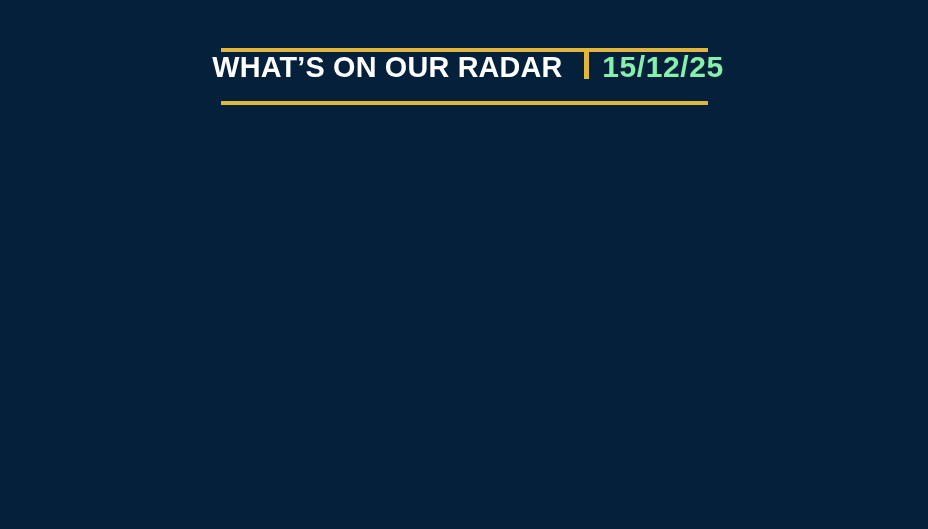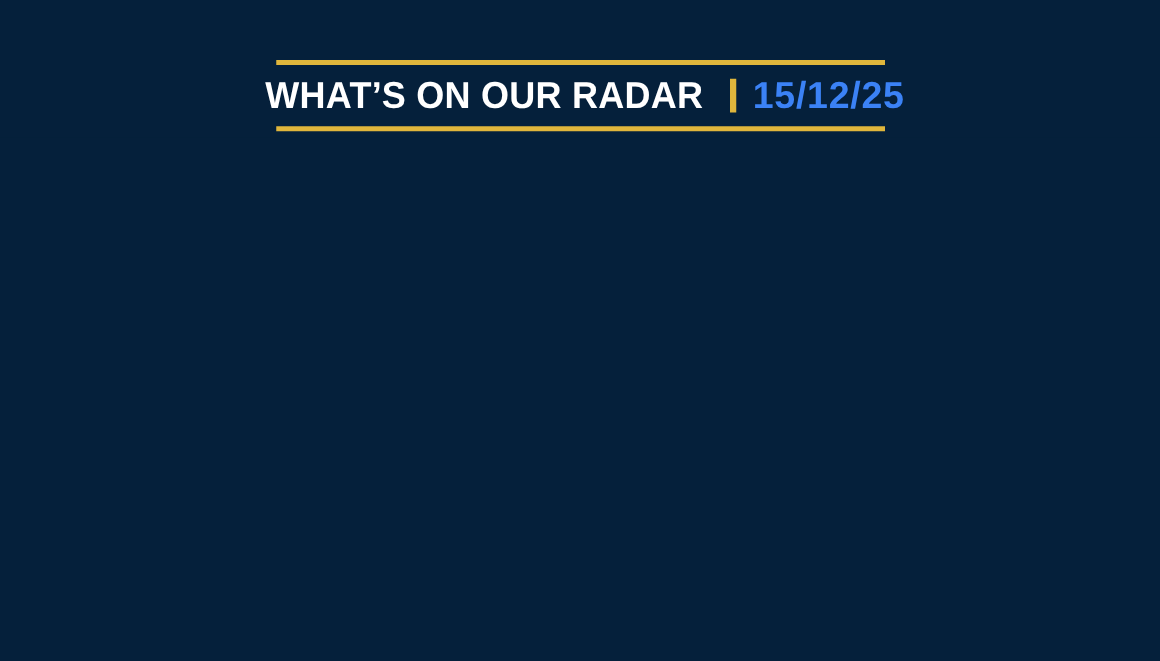--- a/index.html
+++ b/index.html
@@ -36,21 +36,21 @@
     width: 100%;
     background: #e0b63c;
   }
 
   .rule-top { margin: 0 0 0 0; }
   .rule-bottom { margin: 0; }
 
   .header-inner {
     height: 49px;
     display: flex;
-    align-items: center;
+    align-items: flex-start;
     justify-content: center;
     gap: 0;
   }
 
   .header-title {
     color: #ffffff;
     font-family: "Liberation Sans", sans-serif;
     font-weight: bold;
     font-size: 30px;
     line-height: 30px;
@@ -63,21 +63,21 @@
   .header-divider {
     display: inline-block;
     width: 5px;
     height: 27px;
     background: #e0b63c;
     margin: 0 13px 0 14px;
     flex: 0 0 auto;
   }
 
   .header-date {
-    color: #3b82f6;
+    color: #86efac;
     font-family: "Liberation Sans", sans-serif;
     font-weight: bold;
     font-size: 30px;
     line-height: 30px;
     letter-spacing: 0.6px;
     white-space: nowrap;
   }
 
   
   .body-canvas {

